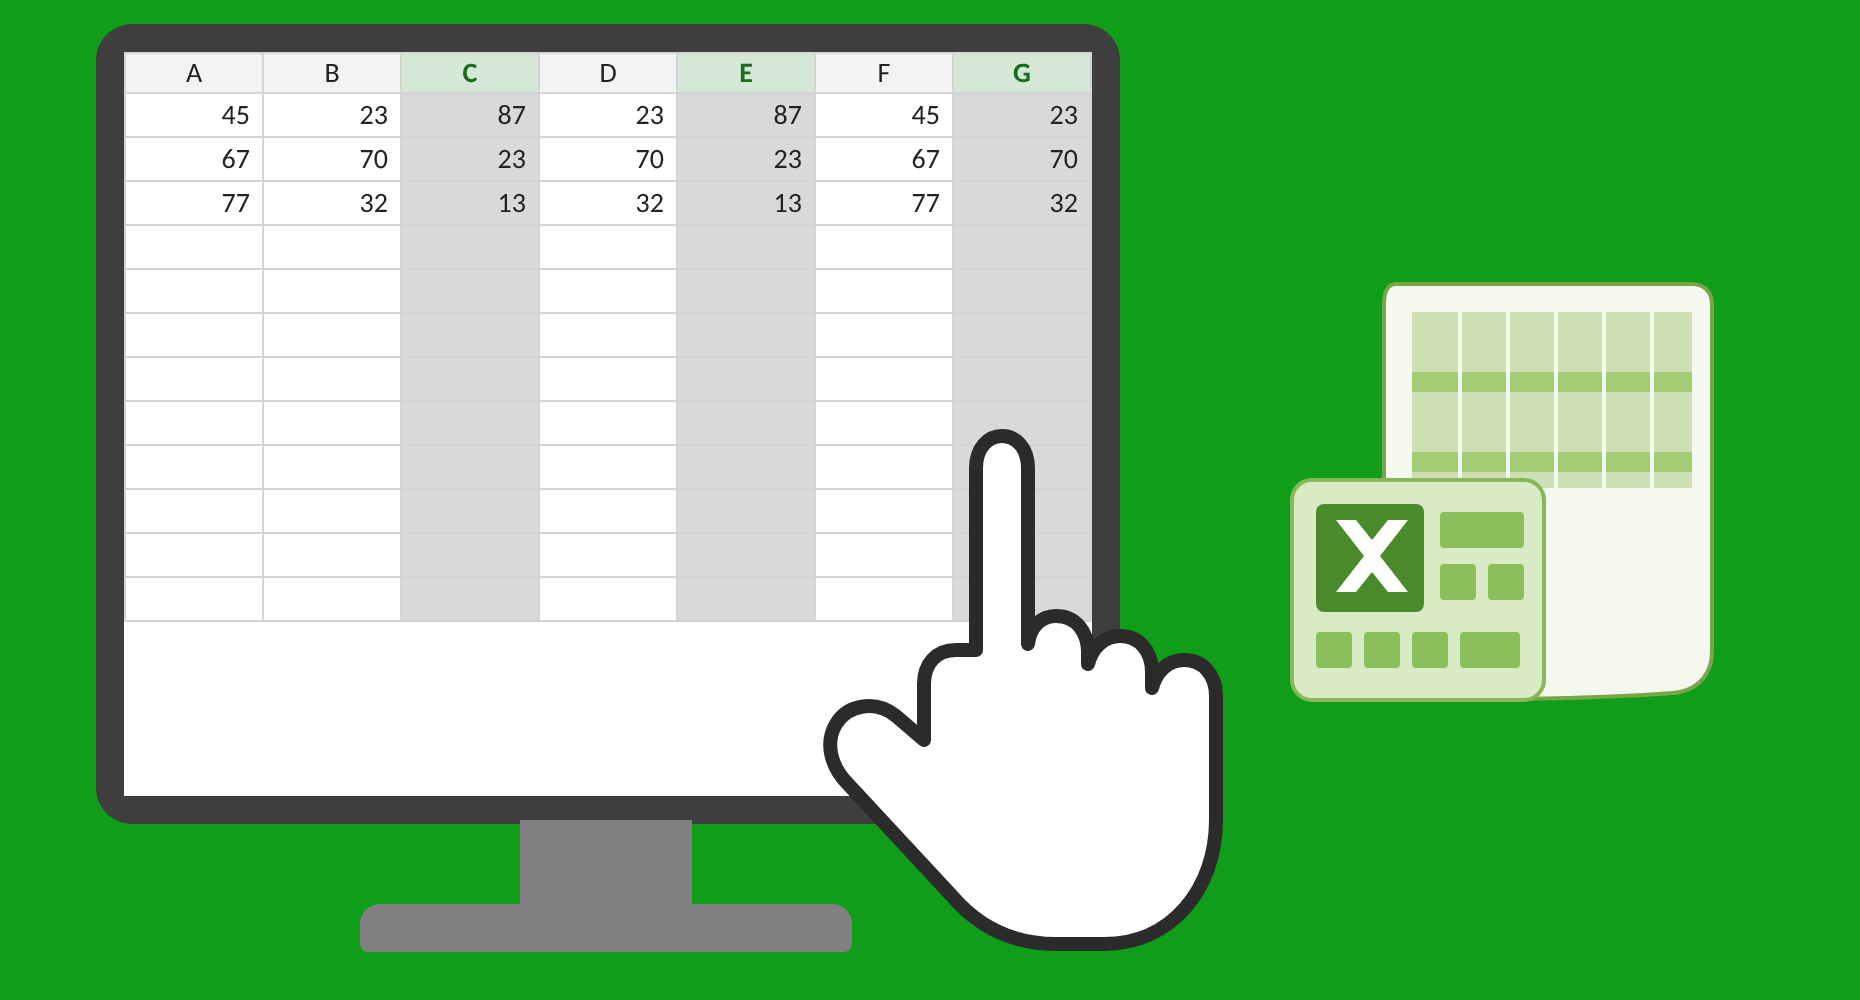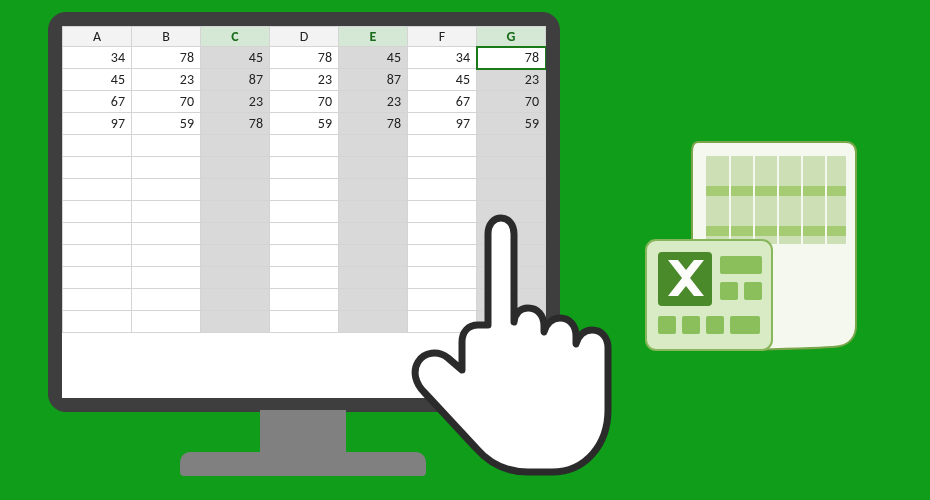--- a/index.html
+++ b/index.html
@@ -106,54 +106,45 @@
             <th>B</th>
             <th class="sel">C</th>
             <th>D</th>
             <th class="sel">E</th>
             <th>F</th>
             <th class="sel">G</th>
           </tr>
         </thead>
       <tbody id="tbody">
           <tr>
-            <td>34</td>
-            <td>78</td>
-            <td class="shade">45</td>
-            <td>78</td>
-            <td class="shade">45</td>
-            <td>34</td>
-            <td class="active">78</td>
-          </tr>
-          <tr>
             <td>45</td>
             <td>23</td>
             <td class="shade">87</td>
             <td>23</td>
             <td class="shade">87</td>
             <td>45</td>
             <td class="shade">23</td>
           </tr>
           <tr>
             <td>67</td>
             <td>70</td>
             <td class="shade">23</td>
             <td>70</td>
             <td class="shade">23</td>
             <td>67</td>
             <td class="shade">70</td>
           </tr>
           <tr>
-            <td>97</td>
-            <td>59</td>
-            <td class="shade">78</td>
-            <td>59</td>
-            <td class="shade">78</td>
-            <td>97</td>
-            <td class="shade">59</td>
+            <td>77</td>
+            <td>32</td>
+            <td class="shade">13</td>
+            <td>32</td>
+            <td class="shade">13</td>
+            <td>77</td>
+            <td class="shade">32</td>
           </tr>
           <tr>
             <td></td>
             <td></td>
             <td class="shade"></td>
             <td></td>
             <td class="shade"></td>
             <td></td>
             <td class="shade"></td>
           </tr>

